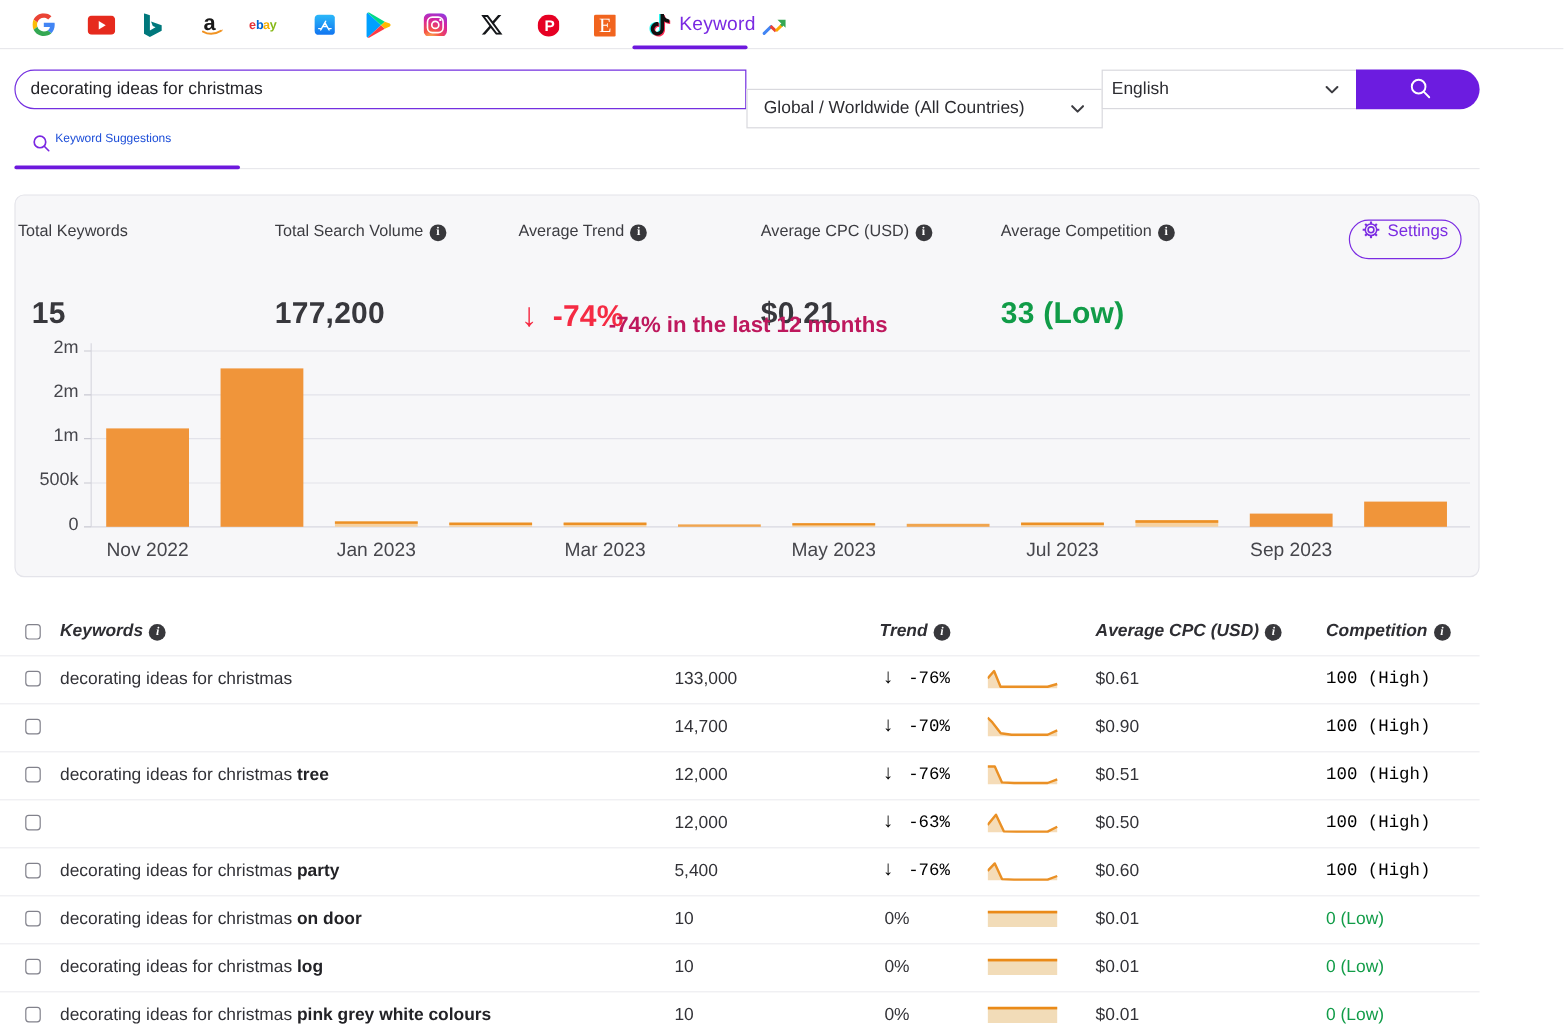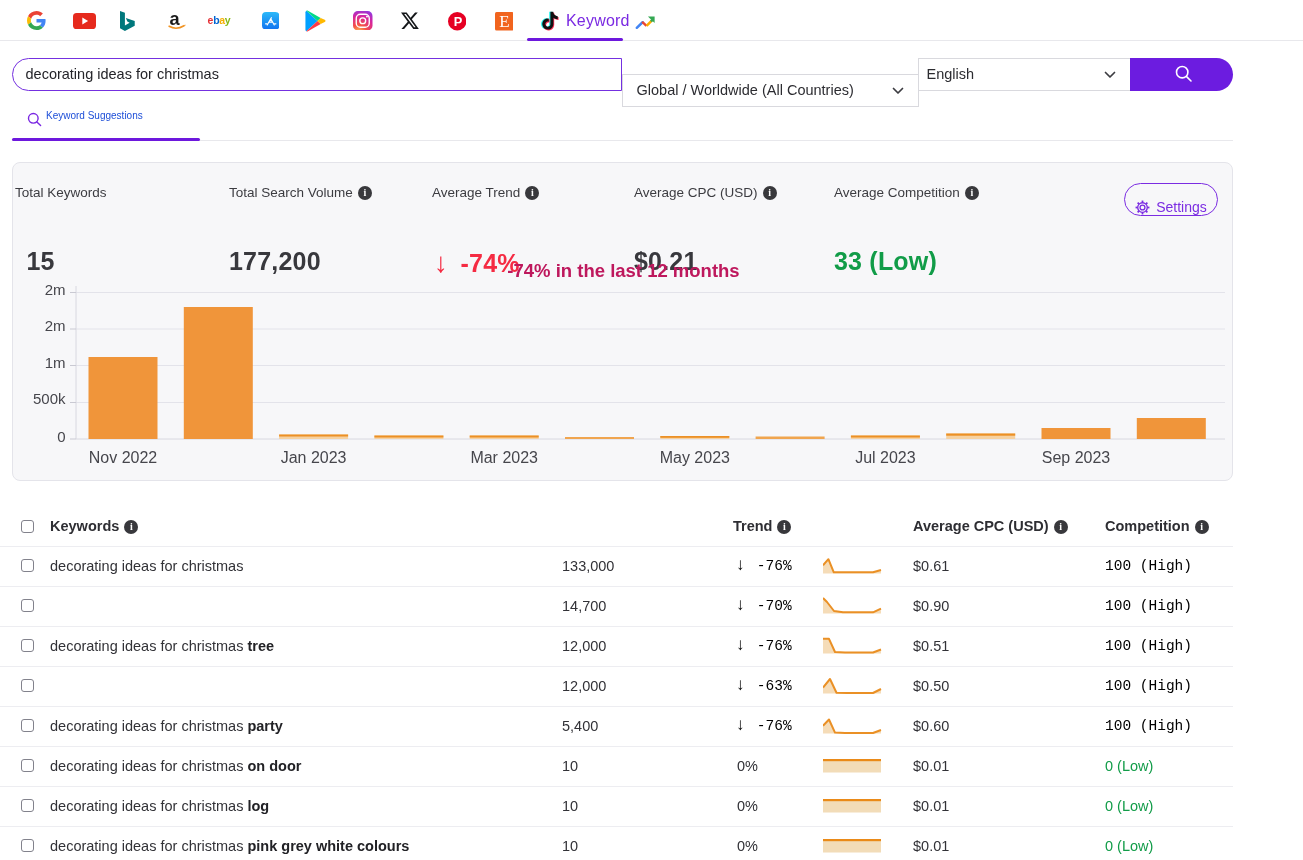--- a/index.html
+++ b/index.html
@@ -27,28 +27,28 @@
 #tabt { position:absolute; left:46px; top:110px; font-size:10px; color:#1d4ed8; }
 #tabmag { position:absolute; left:27px; top:112px; }
 
 
 #card { position:absolute; left:12px; top:162px; width:1221px; height:319px; background:#f7f7f9; border:1px solid #e4e4ea; border-radius:8px; }
 .slab { position:absolute; top:22px; font-size:13.5px; color:#3c3c41; white-space:nowrap; }
 .sval { position:absolute; top:36px; font-size:25px; font-weight:700; color:#38383d; white-space:nowrap; letter-spacing:0.2px;margin-top:48px; }
 .info { display:inline-block; width:14px; height:14px; border-radius:50%; background:#38383c; color:#fff; font-size:10px; font-weight:700; text-align:center; line-height:14px; vertical-align:1px; margin-left:5px; font-family:"Liberation Serif",serif; }
 .red { color:#f52b43; }
 .green { color:#119c48; }
-#settings { position:absolute; left:1111px; top:20px; width:94px; height:33px; border:1.3px solid #7b2ce2; border-radius:17px; color:#7b2ce2; font-size:14px; display:flex; align-items:flex-end; justify-content:center; gap:6px; background:transparent; }
+#settings { position:absolute; left:1111px; top:20px; width:94px; height:33px; border:1.3px solid #7b2ce2; border-radius:17px; color:#7b2ce2; font-size:14px; display:flex; align-items:flex-start; justify-content:center; gap:6px; background:transparent; }
 #ctitle { position:absolute; left:0; top:97px; width:1221px; text-align:center; font-size:18.5px; font-weight:700; color:#be185d; }
 .hrow { position:absolute; left:0; width:1303px; height:40px; }
 .cell { position:absolute; font-size:14.5px; color:#323237; white-space:nowrap; line-height:40px; }
 .cb { position:absolute; left:21px; width:12.5px; height:12.5px; border:1.4px solid #82828c; border-radius:3px; background:#fff; }
 .rline { position:absolute; left:0; width:1233px; height:1px; background:#ededf1; }
 .bold { font-weight:700; color:#222226; }
-.hdr { font-weight:700; color:#2e2e33; }
+.hdr { font-weight:700; color:#2e2e33;font-style:italic; }
 .spark { position:absolute; left:823px; top:10px; }
 .cell.red { color:#000000;font-family:Liberation Mono, monospace; }
 .cell.green { color:#119c48; }
 </style>
 </head>
 <body>
 <div id="page">
 
   <div id="nav">
     <div class="ic" style="left:27px; width:19px;">

